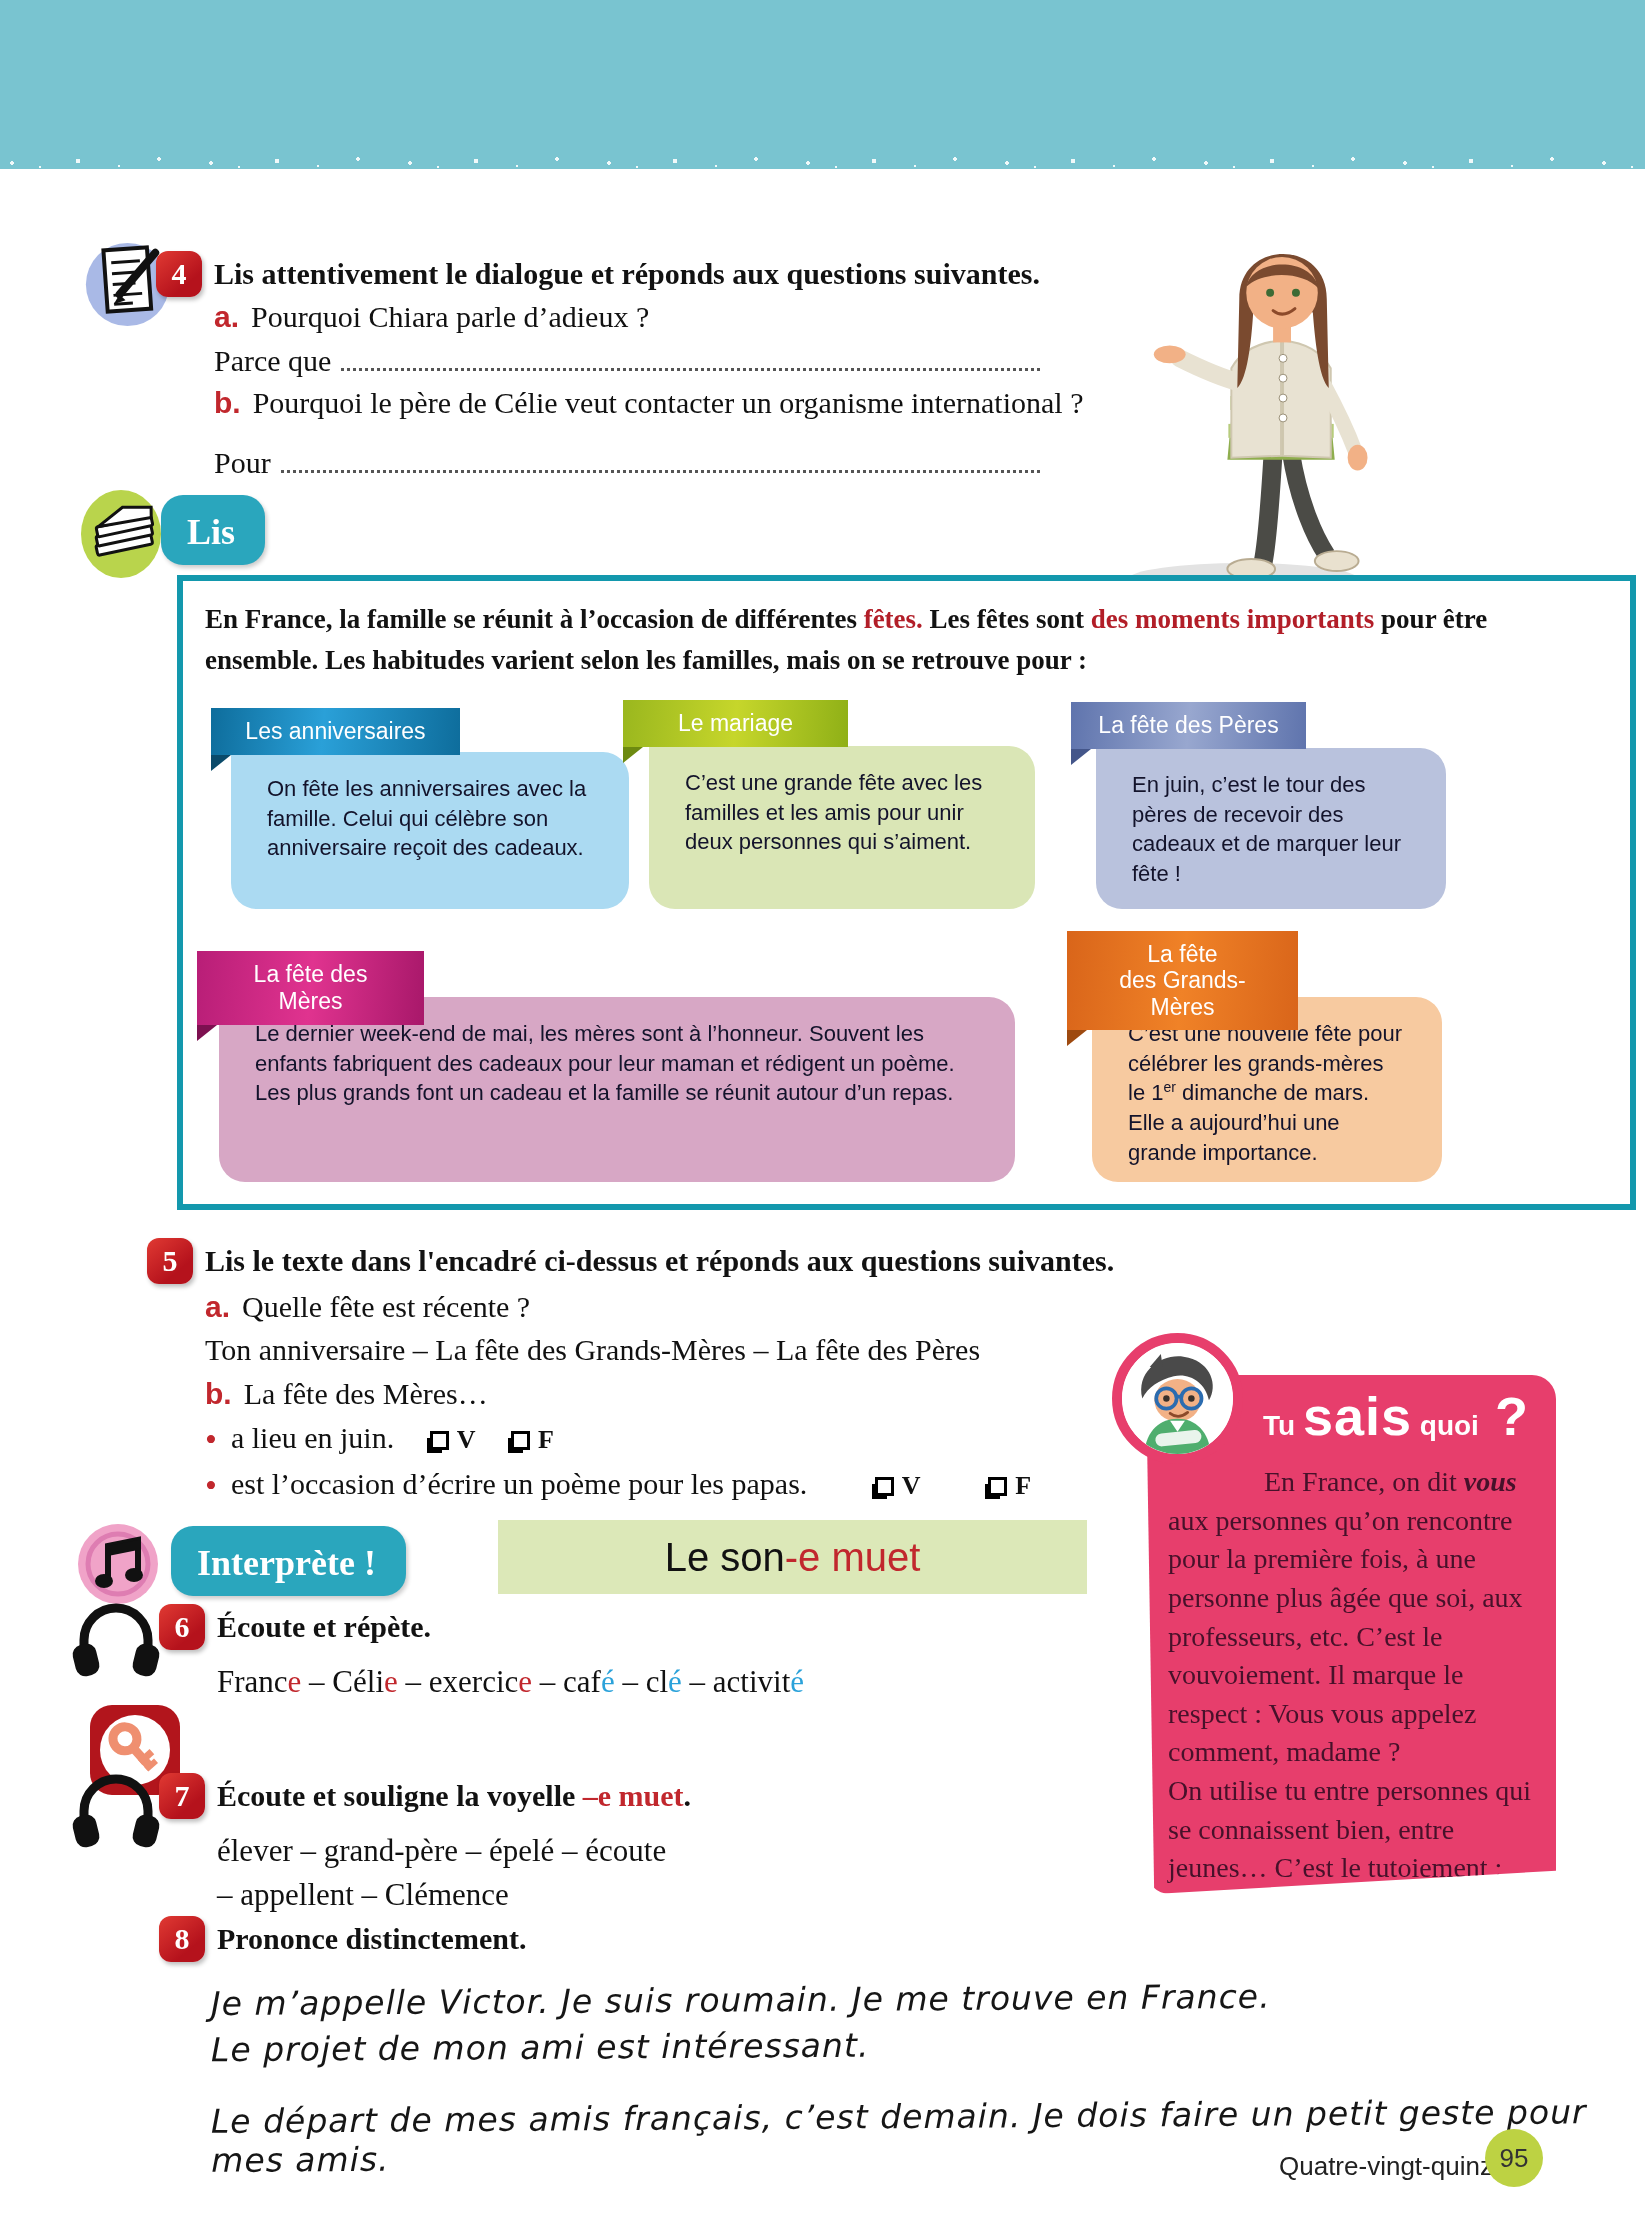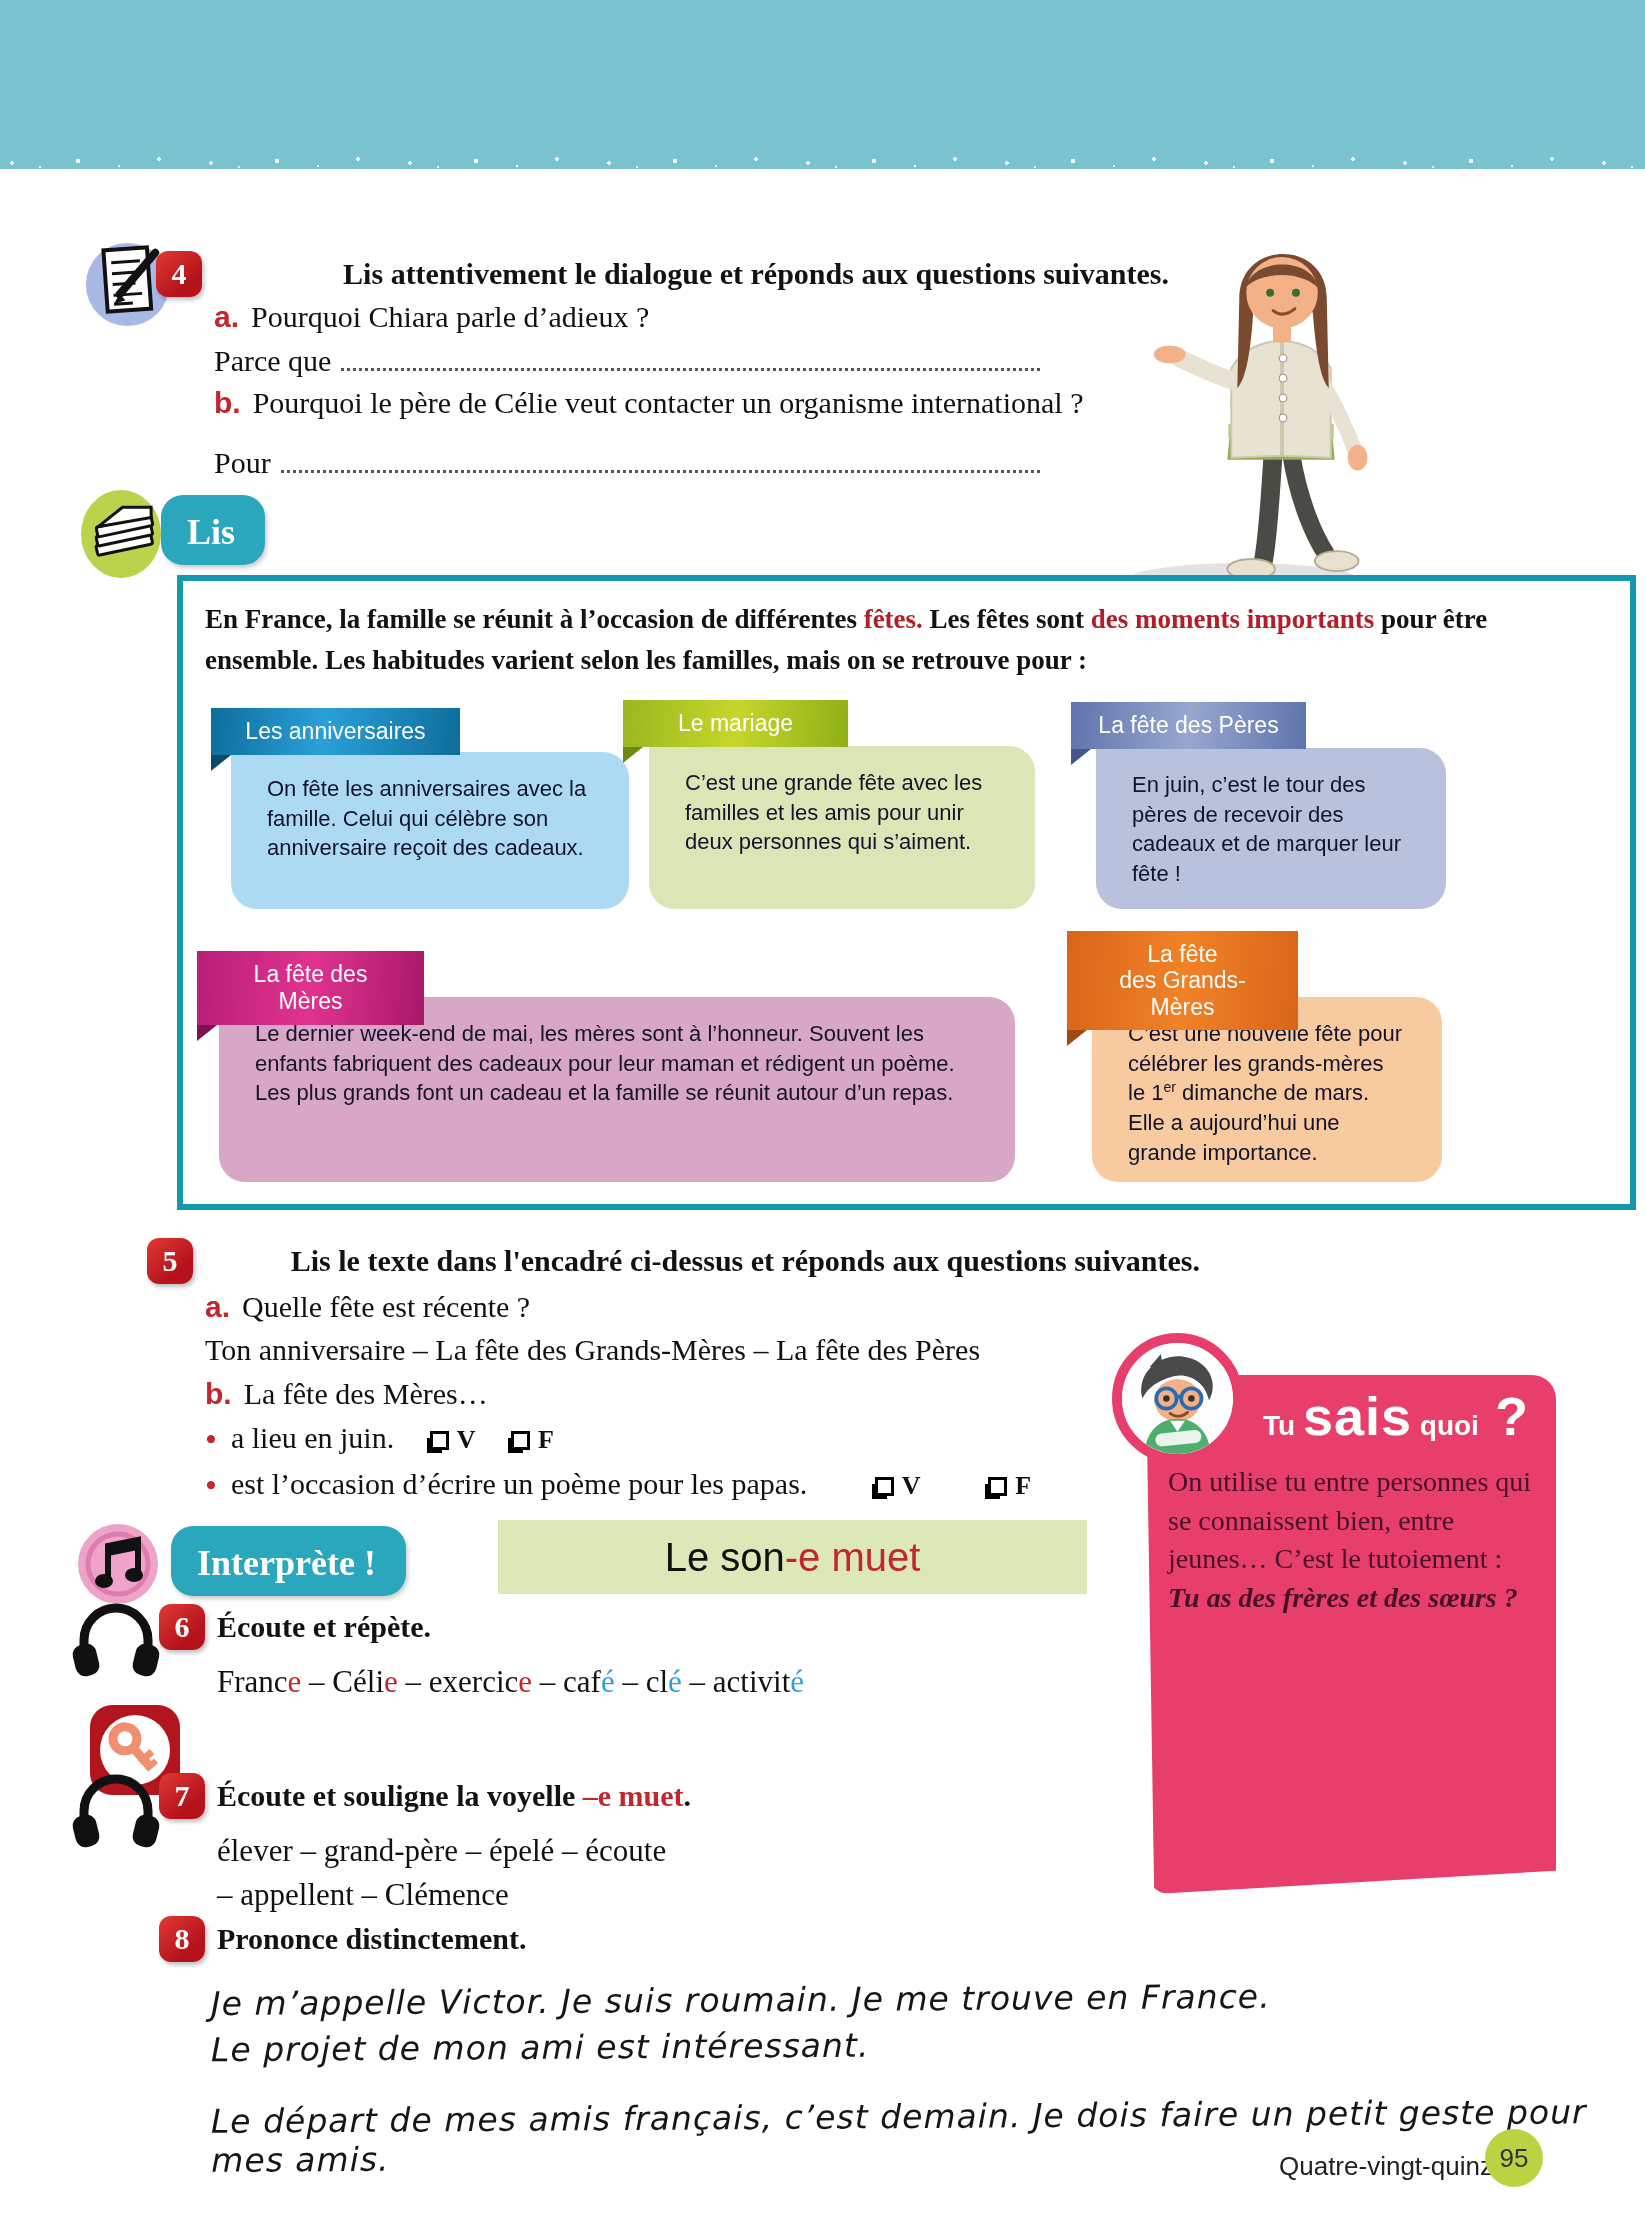--- a/index.html
+++ b/index.html
@@ -31,21 +31,21 @@
     color:#fff; font:bold 30px "Liberation Serif",serif;
     box-shadow:2px 3px 4px rgba(0,0,0,.25);
   }
   .teal-label {
     display:inline-block; background:#2aa6bd; color:#fff;
     font:bold 36px "Liberation Serif",serif;
     padding:16px 30px 12px 26px; border-radius:22px;
     box-shadow:2px 3px 4px rgba(0,0,0,.2);
   }
 
-  .h-title { font:bold 30px "Liberation Serif",serif; color:#121212;text-align:right; }
+  .h-title { font:bold 30px "Liberation Serif",serif; color:#121212; }
   .q-letter { font:bold 30px "Liberation Sans",sans-serif; color:#c1272d; margin-right:12px; }
   .q-text  { font:30px "Liberation Serif",serif; }
   .ansrow { display:flex; align-items:flex-end; }
   .dotline { flex:1; border-bottom:3px dotted #555; margin:0 0 7px 10px; height:1em; }
 
   
   .fetes-box { left:177px; top:575px; width:1459px; height:635px; border:6px solid #1398ad; background:#fff; }
   .fetes-intro { position:absolute; left:22px; top:18px; width:1383px; font:bold 27px "Liberation Serif",serif; line-height:1.5; color:#121212; }
   .red-em { color:#b21e28; }
 
@@ -261,20 +261,23 @@
   <span class="bullet">•</span><span>est l’occasion d’écrire un poème pour les papas.</span>
   <span class="cbx" style="margin-left:60px;"></span><span class="vf">V</span>
   <span class="cbx" style="margin-left:60px;"></span><span class="vf">F</span>
 </div>
 
 <div class="abs tsq-box">
   <div class="tsq-title">
     <span class="tsq-t-sm">Tu </span><span class="tsq-t-lg">sais</span><span class="tsq-t-sm"> quoi</span><span class="tsq-t-lg"> ?</span>
   </div>
   <div class="tsq-body">
+    <p style="text-indent:96px;">
+      <span>En France, on dit </span><span class="tsq-ital">vous</span><span> aux personnes qu’on rencontre pour la première fois, à une personne plus âgée que soi, aux professeurs, etc. C’est le vouvoiement. Il marque le respect : Vous vous appelez comment, madame ?</span>
+    </p>
     <p>
       <span>On utilise tu entre personnes qui se connaissent bien, entre jeunes… C’est le tutoiement :</span><br>
       <span class="tsq-ital">Tu as des frères et des sœurs ?</span>
     </p>
   </div>
 </div>
 <div class="abs tsq-avatar">
   <svg width="111" height="111" viewBox="0 0 120 120">
     <circle cx="60" cy="60" r="60" fill="#fff"></circle>
     <path d="M22 60 C14 28 48 8 72 16 C96 22 104 46 94 62 C90 42 72 32 56 36 C40 40 28 48 22 60 Z" fill="#4a4a4a"></path>

